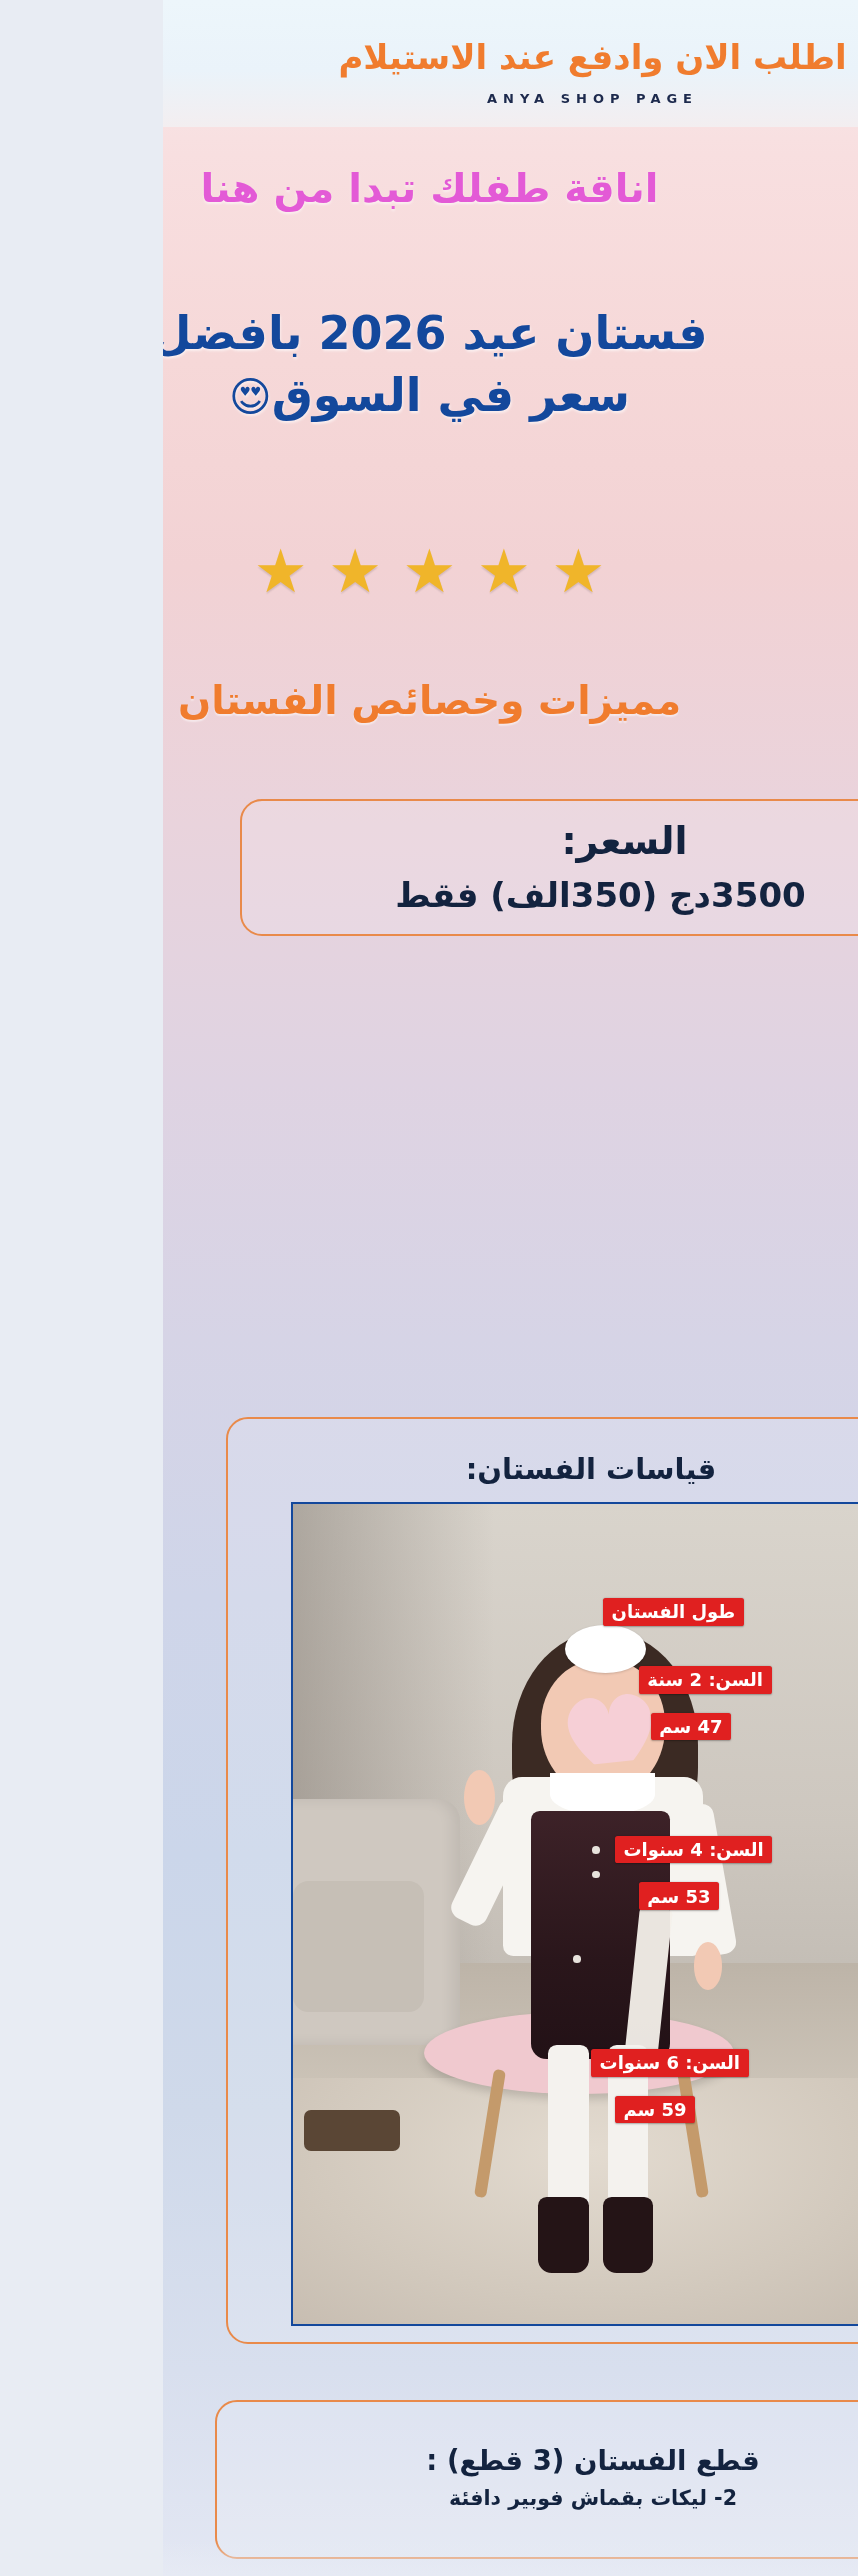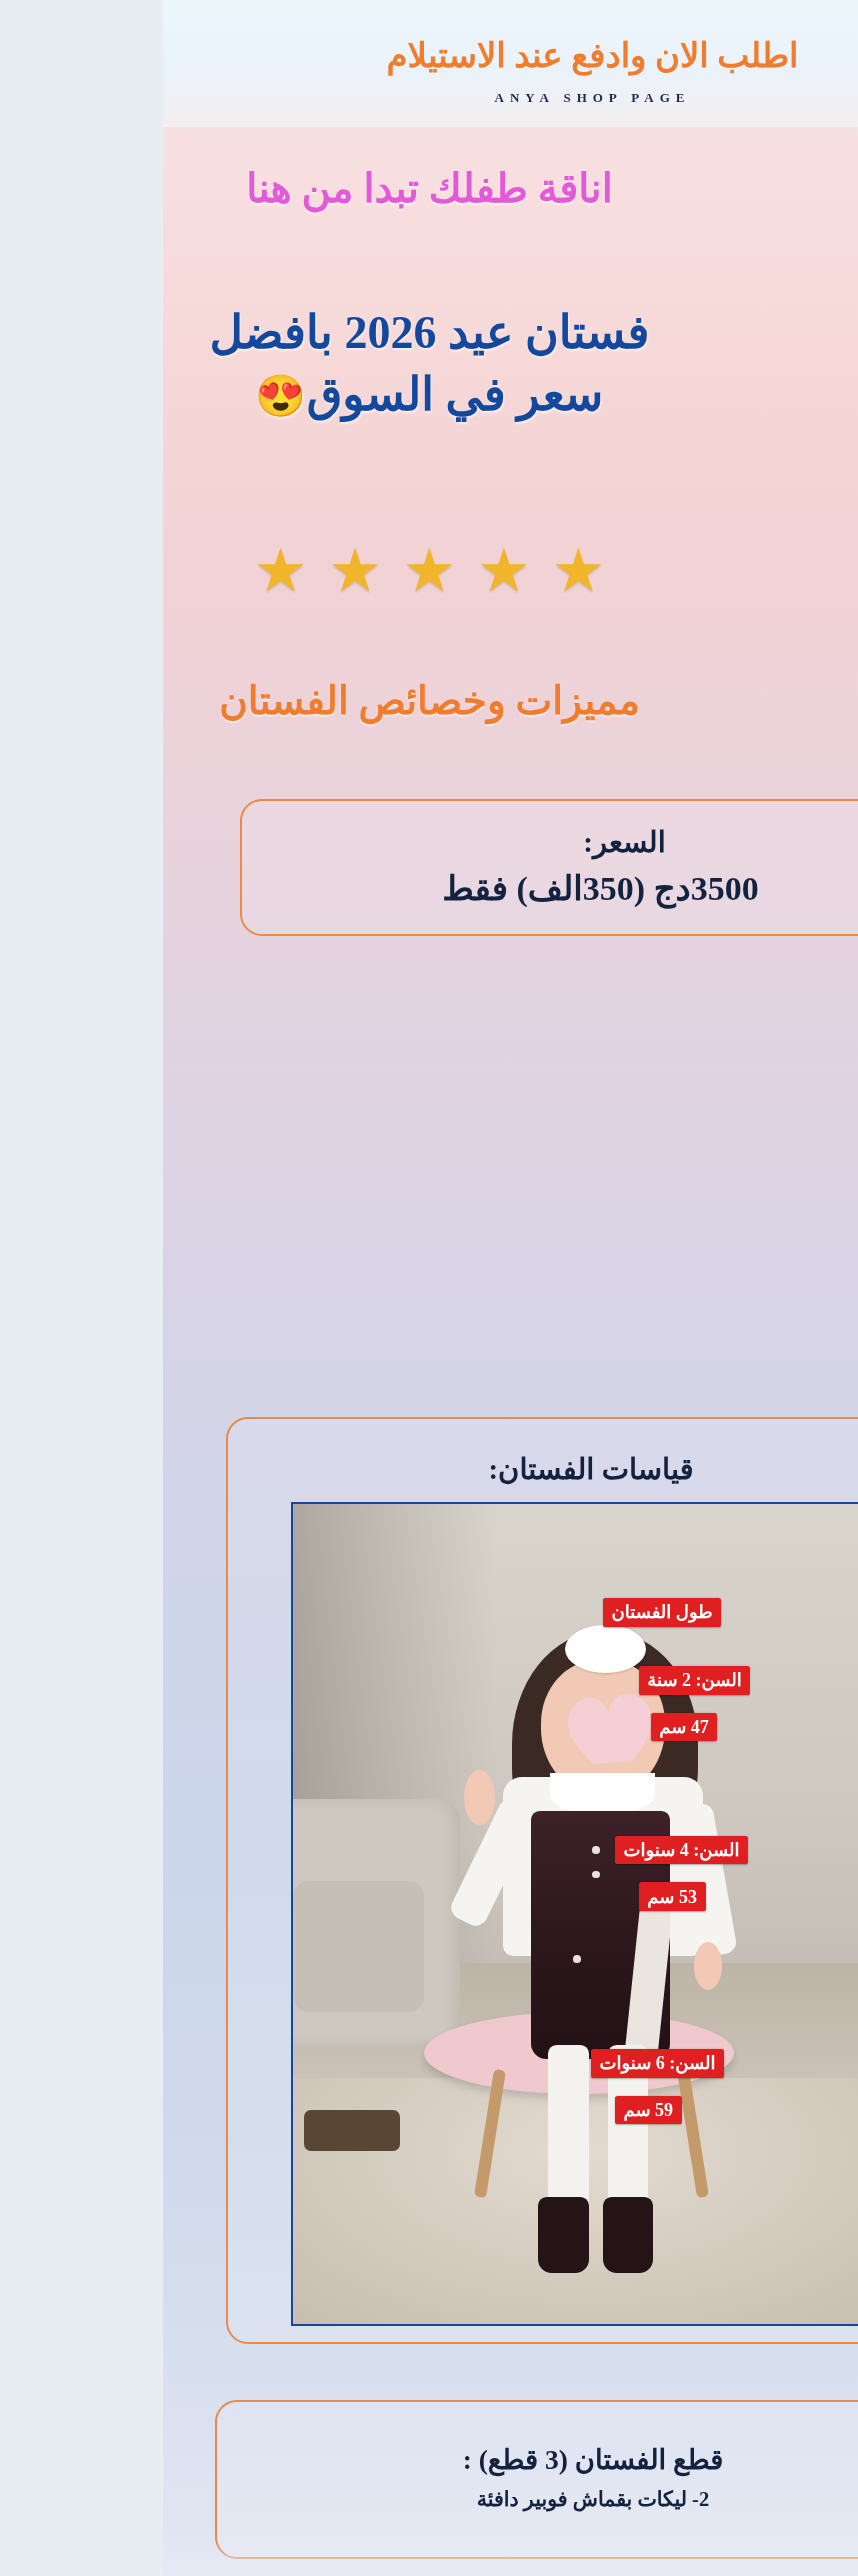--- a/index.html
+++ b/index.html
@@ -27,21 +27,20 @@
         #f2d2d4 22%,
         #e9d3dc 32%,
         #dfd3e2 42%,
         #d6d4e6 52%,
         #cfd5e9 62%,
         #cbd6ea 72%,
         #cfd9ea 82%,
         #d8dfee 92%,
         #e3e7f3 100%);
     overflow: hidden;
-    font-family: Liberation Serif, serif;
   }
 
   
   .top-banner {
     position: absolute;
     top: 0; left: 0;
     width: 859px;
     height: 127px;
     background: linear-gradient(180deg, #edf6fb 0%, #eaf3fa 55%, #f3eef0 100%);
     display: flex;
@@ -138,21 +137,21 @@
     font-weight: bold;
     display: flex;
     align-items: center;
     justify-content: center;
     box-shadow: 0 2.6px 5.2px rgba(0,0,0,0.22);
     border: 2.6px solid #ffffff;
   }
 
   .card-label {
     color: #13233f;
-    font-size: 29px;
+    font-size: 38px;
     font-weight: bold;
     text-align: left;
     line-height: 1.45;
     margin-left: 48px;
   }
   .card-value {
     color: #13233f;
     font-size: 34px;
     font-weight: bold;
     text-align: center;

